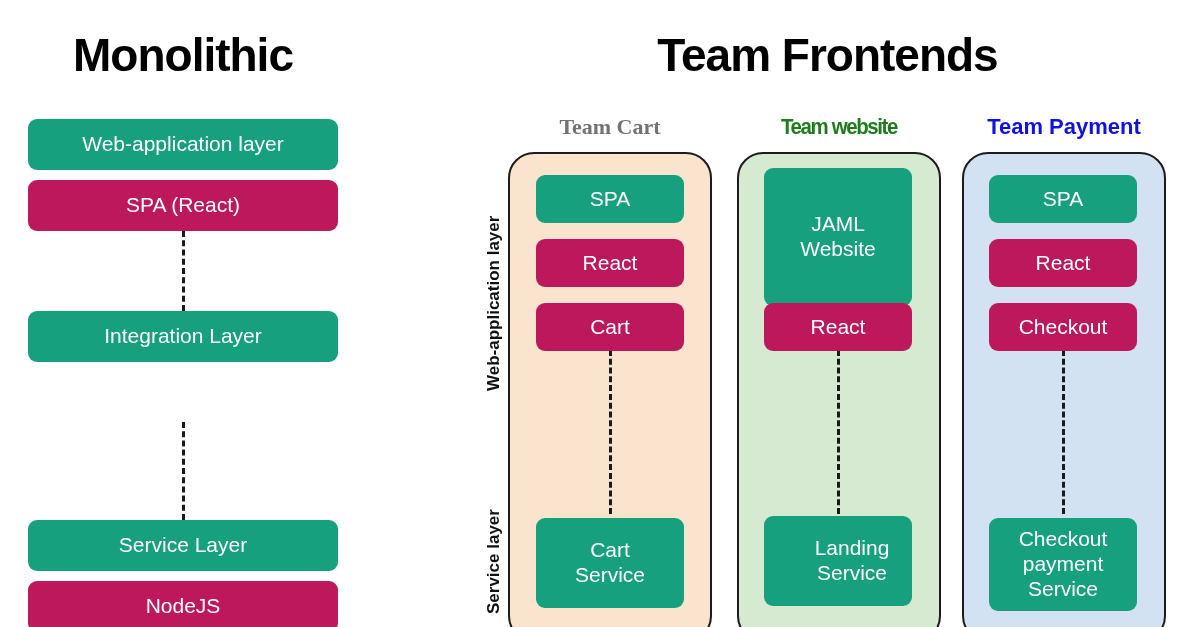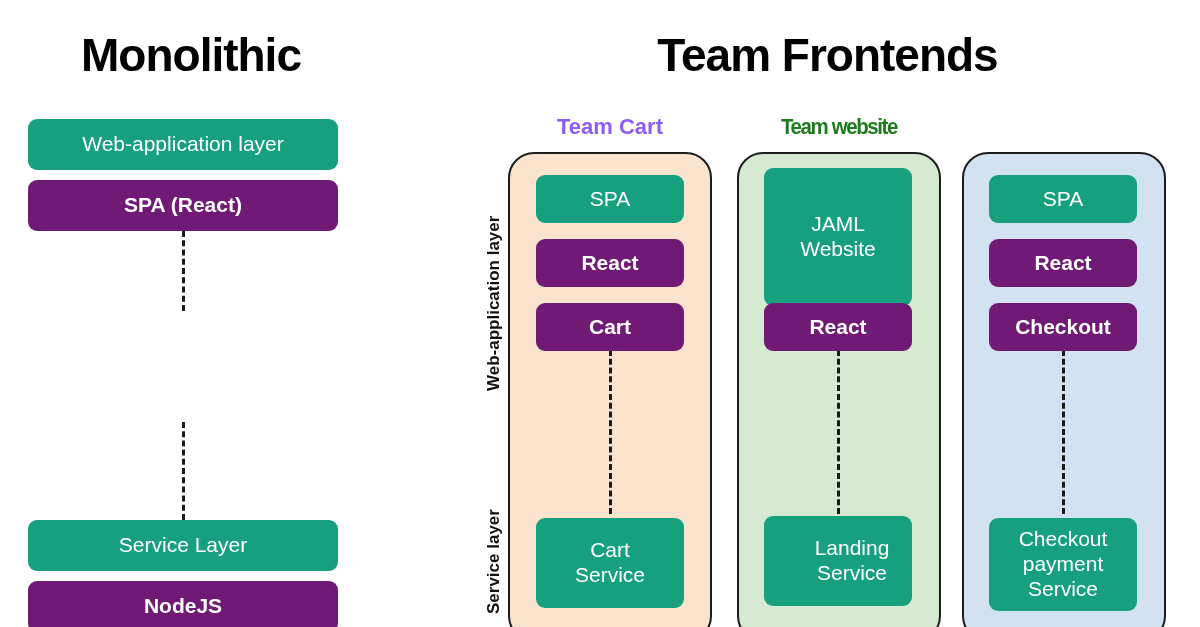--- a/index.html
+++ b/index.html
@@ -29,21 +29,20 @@
     font-size: 46px;
     color: #000000;
     letter-spacing: -1px;
     white-space: nowrap;
     text-align: center;
   }
   #title-monolithic {
     left: 0;
     top: 28px;
     width: 366px;
-    padding-left: 8px;
   }
   #title-microfrontends {
     left: 455px;
     top: 28px;
     width: 745px;
   }
 
   
   .box {
     position: absolute;
@@ -52,21 +51,21 @@
     align-items: center;
     justify-content: center;
     text-align: center;
     color: #ffffff;
     font-size: 21px;
     line-height: 1.18;
     border-radius: 9px;
     white-space: pre-line;
   }
   .box.green { background: #16A07D; }
-  .box.blue  { background: #701a75; font-weight: bold; }
+  .box.blue  { background: #be185d; }
 
   
   .mono-box { left: 28px; width: 310px; }
 
   #mono-web      { top: 119px; height: 51px; }
   #mono-spa      { top: 180px; height: 51px; }
   #mono-integ    { top: 311px; height: 51px; }
   #mono-rest     { top: 371px; height: 51px; }
   #mono-service  { top: 520px; height: 51px; }
   #mono-node     { top: 581px; height: 51px; }
@@ -98,21 +97,21 @@
   #vlabel-service { left: 484px; top: 614px; }
 
   
   .team-heading {
     position: absolute;
     font-weight: bold;
     font-size: 22px;
     white-space: nowrap;
     text-align: center;
   }
-  #team-cart-heading    { left: 508px; top: 114px; width: 204px; color: #8b5cf6; }
+  #team-cart-heading    { left: 508px; top: 114px; width: 204px; color: #737373; font-family: Liberation Serif, serif; }
   #team-website-heading { left: 737px; top: 114px; width: 204px; color: #1E7C1E; letter-spacing: -1.5px; transform: scaleX(0.93); }
   #team-payment-heading { left: 962px; top: 114px; width: 204px; color: #1010E8; }
 
   
   .panel {
     position: absolute;
     box-sizing: border-box;
     top: 152px;
     height: 490px;
     width: 204px;
@@ -153,36 +152,38 @@
 
   <div class="section-title" id="title-monolithic">Monolithic</div>
 
   <div class="dash" id="mono-dash-1"></div>
   <div class="dash" id="mono-dash-2"></div>
 
   <div class="box green mono-box" id="mono-web">Web-application layer</div>
 
   <div class="box blue mono-box" id="mono-spa">SPA (React)</div>
 
+  <div class="box green mono-box" id="mono-integ">Integration Layer</div>
 
 
   <div class="box green mono-box" id="mono-service">Service Layer</div>
 
   <div class="box blue mono-box" id="mono-node">NodeJS</div>
 
   <div class="section-title" id="title-microfrontends">Team Frontends</div>
 
   <div class="vlabel" id="vlabel-web">Web-application layer</div>
 
   <div class="vlabel" id="vlabel-service">Service layer</div>
 
   <div class="team-heading" id="team-cart-heading">Team Cart</div>
 
   <div class="team-heading" id="team-website-heading">Team website</div>
 
+  <div class="team-heading" id="team-payment-heading">Team Payment</div>
 
   <div class="panel" id="panel-cart"></div>
   <div class="panel" id="panel-website"></div>
   <div class="panel" id="panel-payment"></div>
 
   <div class="dash" id="cart-dash"></div>
   <div class="dash" id="site-dash"></div>
   <div class="dash" id="pay-dash"></div>
 
   <div class="box green inner" id="cart-spa">SPA</div>

